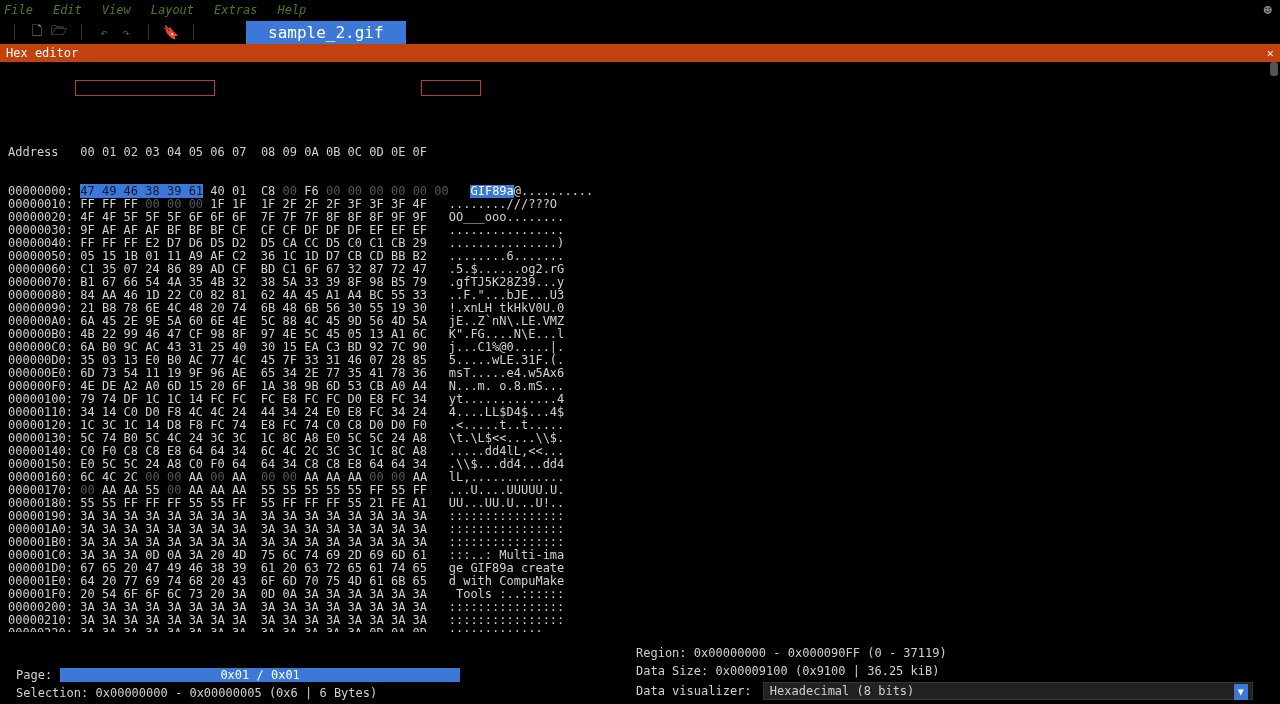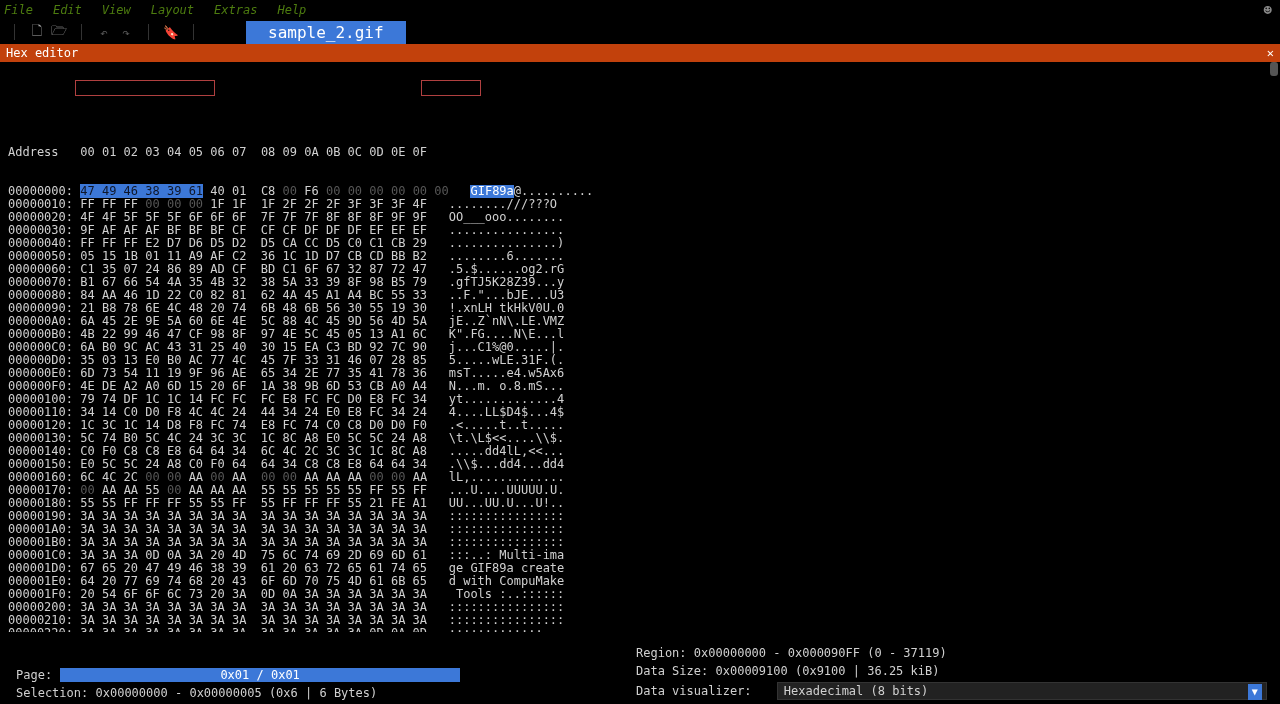--- a/index.html
+++ b/index.html
@@ -170,21 +170,21 @@
     display: inline-block;
     background: #222;
     border: 1px solid #333;
     color: #d0d0d0;
     width: 490px;
     height: 18px;
     line-height: 16px;
     padding: 0 6px;
     position: relative;
     vertical-align: middle;
-    margin-left: 18px;
+    margin-left: 4px;
   }
   .vis-select .arrow {
     position: absolute;
     right: 4px;
     top: 1px;
     background: #3c78d8;
     color: #fff;
     width: 14px;
     text-align: center;
     font-size: 10px;

